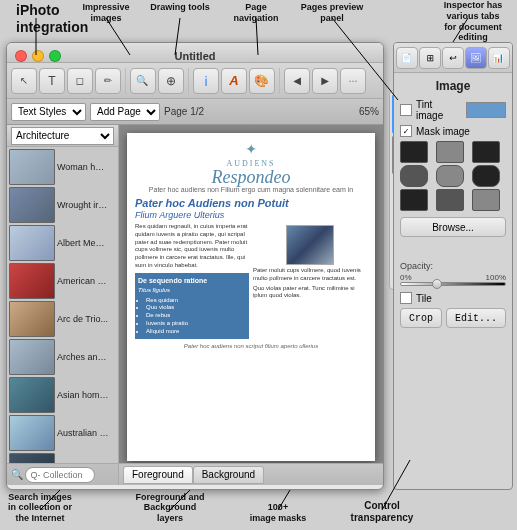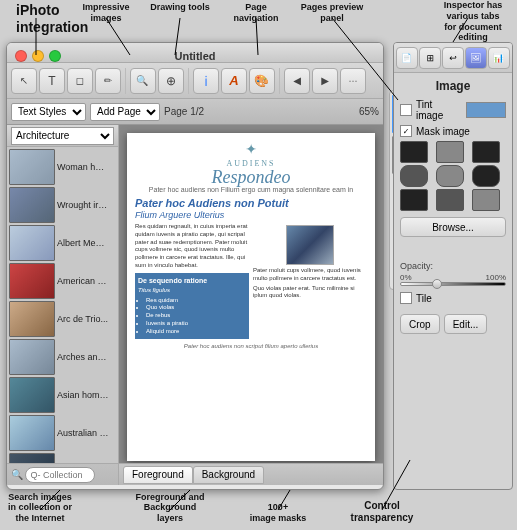--- a/index.html
+++ b/index.html
@@ -481,21 +481,22 @@
       border: 1px solid #aaa;
       border-radius: 4px;
       cursor: pointer;
       display: flex;
       align-items: center;
       justify-content: center;
     }
     .insp-btn-row {
       display: flex;
       gap: 4px;
-      margin-top: 10px;
+      margin-top: 4px;
+      font-family: Liberation Mono, monospace;
     }
     .tile-row {
       display: flex;
       align-items: center;
       gap: 4px;
       font-size: 10px;
       margin-top: 4px;
     }
     .browse-btn {
       width: 100%;

